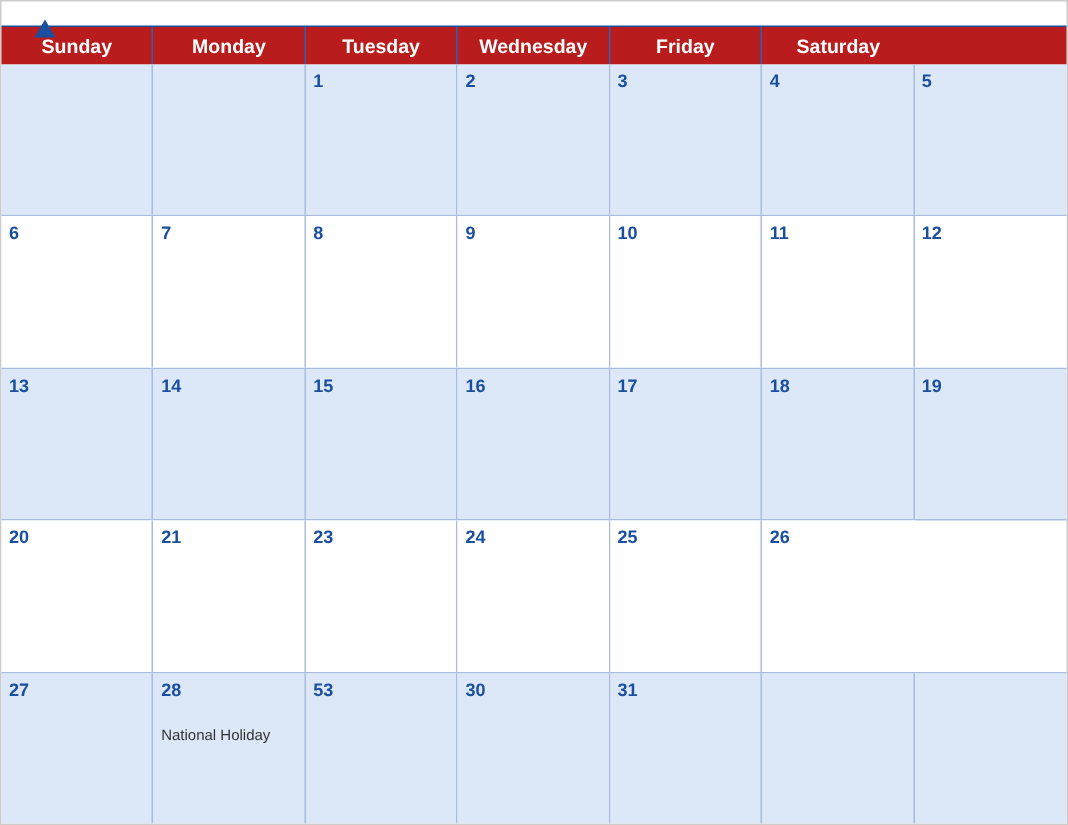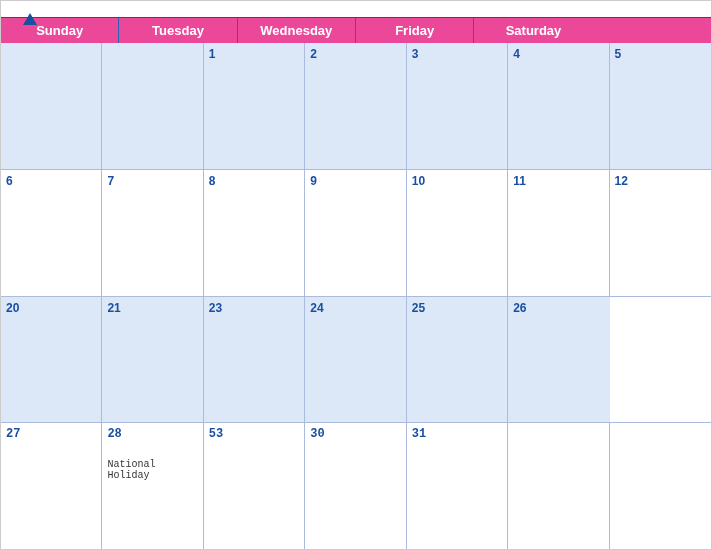--- a/index.html
+++ b/index.html
@@ -66,22 +66,22 @@
       color: #333;
     }
     .calendar-grid {
       flex: 1;
       display: flex;
       flex-direction: column;
       border-top: 1px solid #1a4fa0;
     }
     .day-headers {
       display: grid;
-      grid-template-columns: repeat(6, 1fr);
-      background: #ec4899;
+      grid-template-columns: repeat(7, 1fr);
+      background: #b91c1c;
     }
     .day-header {
       color: #fff;
       text-align: center;
       padding: 5px 2px;
       font-size: 13px;
       font-weight: bold;
       border-right: 1px solid #2a5fba;
     }
     .day-header:last-child {
@@ -93,21 +93,20 @@
       flex-direction: column;
     }
     .week-row {
       display: grid;
       grid-template-columns: repeat(7, 1fr);
       flex: 1;
       border-bottom: 1px solid #aabbdd;
     }
     .week-row:last-child {
       border-bottom: none;
-      font-family: Liberation Mono, monospace;
     }
     .day-cell {
       border-right: 1px solid #aabbdd;
       padding: 4px 5px;
       position: relative;
       background: #fff;
     }
     .day-cell:last-child {
       border-right: none;
     }
@@ -145,20 +144,21 @@
           <polygon points="9,2 16,14 2,14" fill="#1a4fa0"></polygon>
         </svg>
       </span>
     </div>
     <h1 class="title"></h1>
     <span class="country"></span>
   </div>
   <div class="calendar-grid">
     <div class="day-headers">
     <div class="day-header">Sunday</div>
+        <div class="day-header">Monday</div>
         <div class="day-header">Tuesday</div>
         <div class="day-header">Wednesday</div>
         <div class="day-header">Friday</div>
         <div class="day-header">Saturday</div>
       </div>
     <div class="weeks">
     <div class="week-row">
           <div class="day-cell empty">
             <span class="day-number"></span>
           </div>
@@ -199,20 +199,43 @@
           </div>
           <div class="day-cell">
             <span class="day-number">11</span>
           </div>
           <div class="day-cell">
             <span class="day-number">12</span>
           </div>
         </div>
         <div class="week-row">
           <div class="day-cell">
+            <span class="day-number">13</span>
+          </div>
+          <div class="day-cell">
+            <span class="day-number">14</span>
+          </div>
+          <div class="day-cell">
+            <span class="day-number">15</span>
+          </div>
+          <div class="day-cell">
+            <span class="day-number">16</span>
+          </div>
+          <div class="day-cell">
+            <span class="day-number">17</span>
+          </div>
+          <div class="day-cell">
+            <span class="day-number">18</span>
+          </div>
+          <div class="day-cell">
+            <span class="day-number">19</span>
+          </div>
+        </div>
+        <div class="week-row">
+          <div class="day-cell">
             <span class="day-number">20</span>
           </div>
           <div class="day-cell">
             <span class="day-number">21</span>
           </div>
           <div class="day-cell">
             <span class="day-number">23</span>
           </div>
           <div class="day-cell">
             <span class="day-number">24</span>

